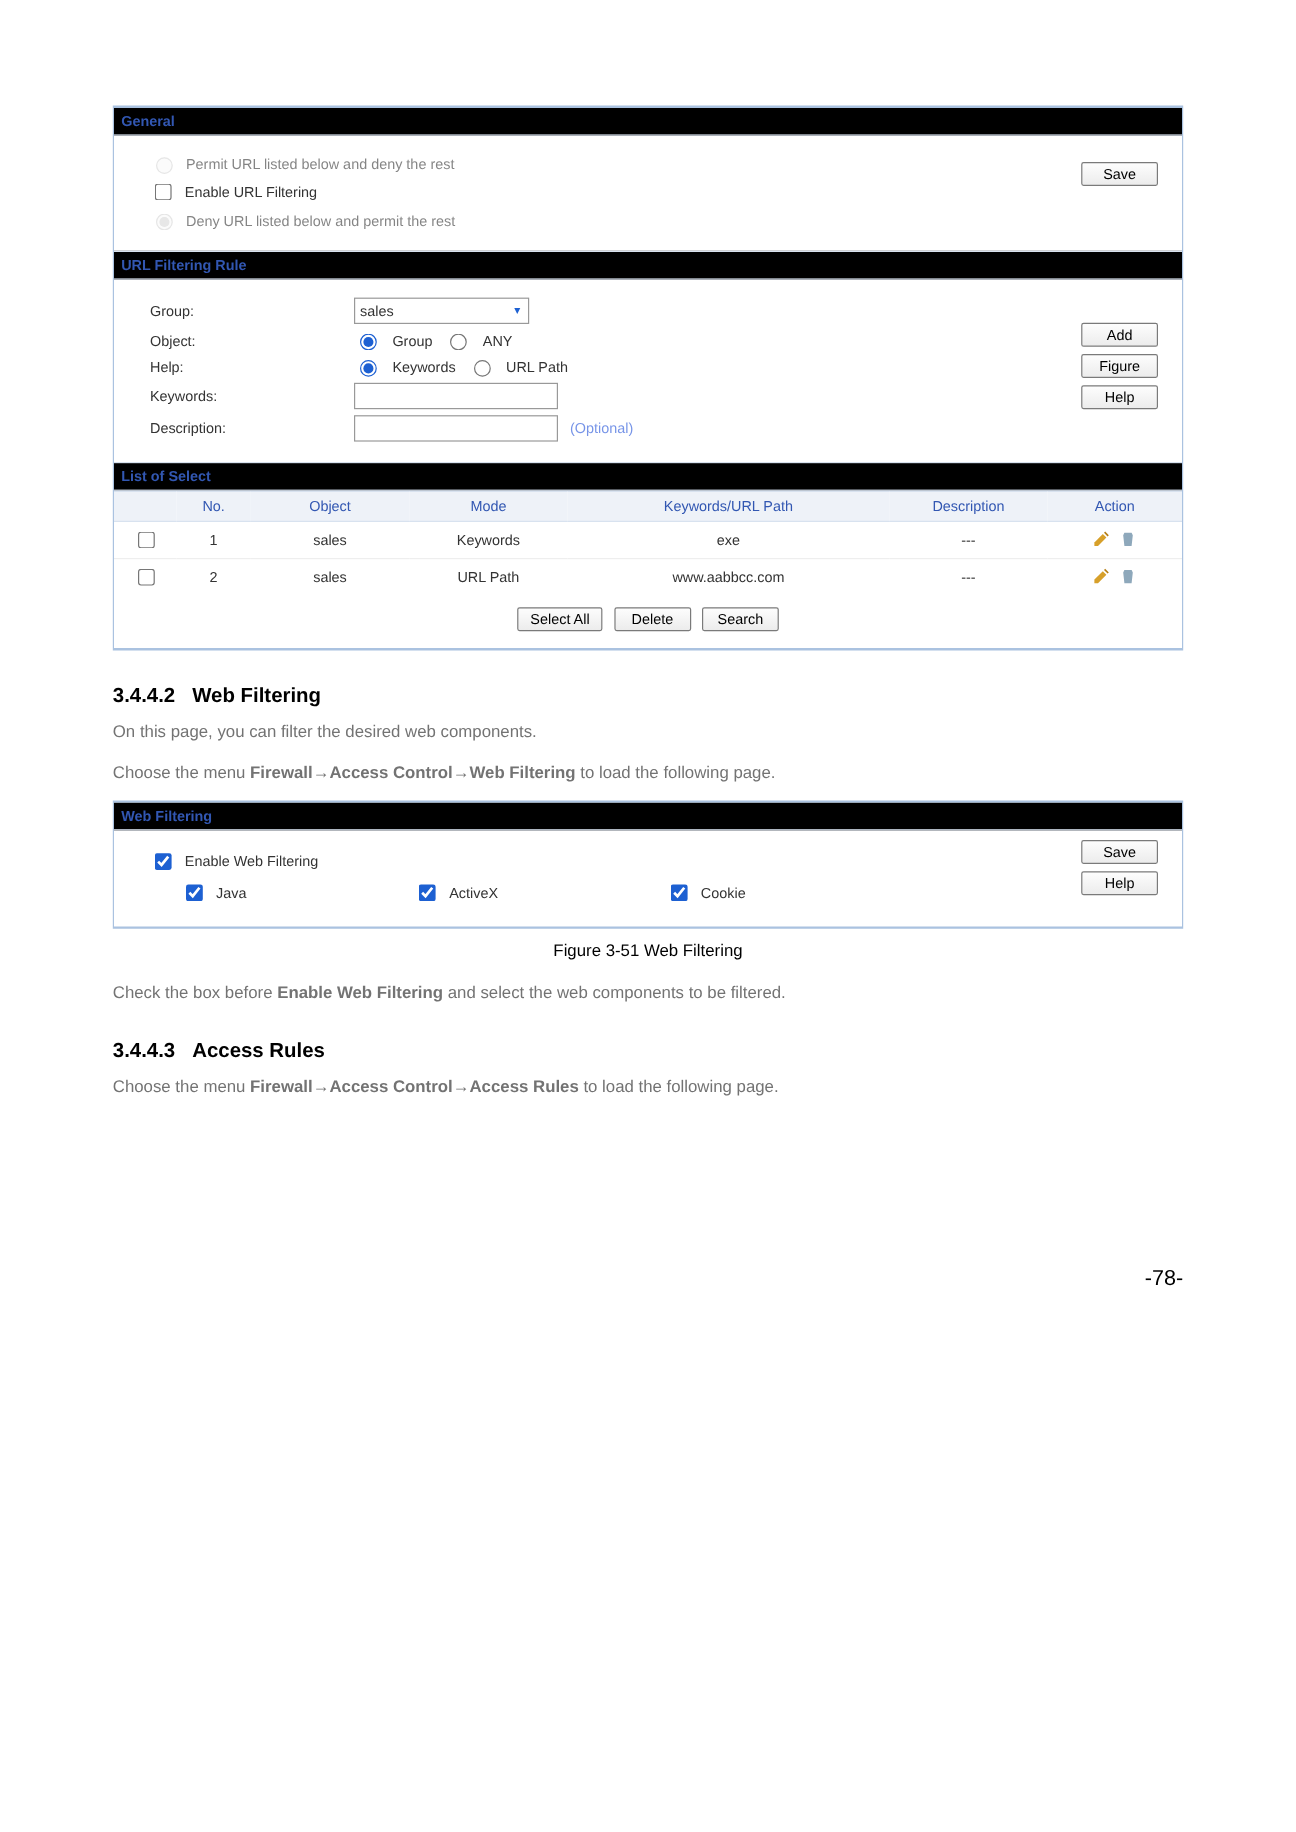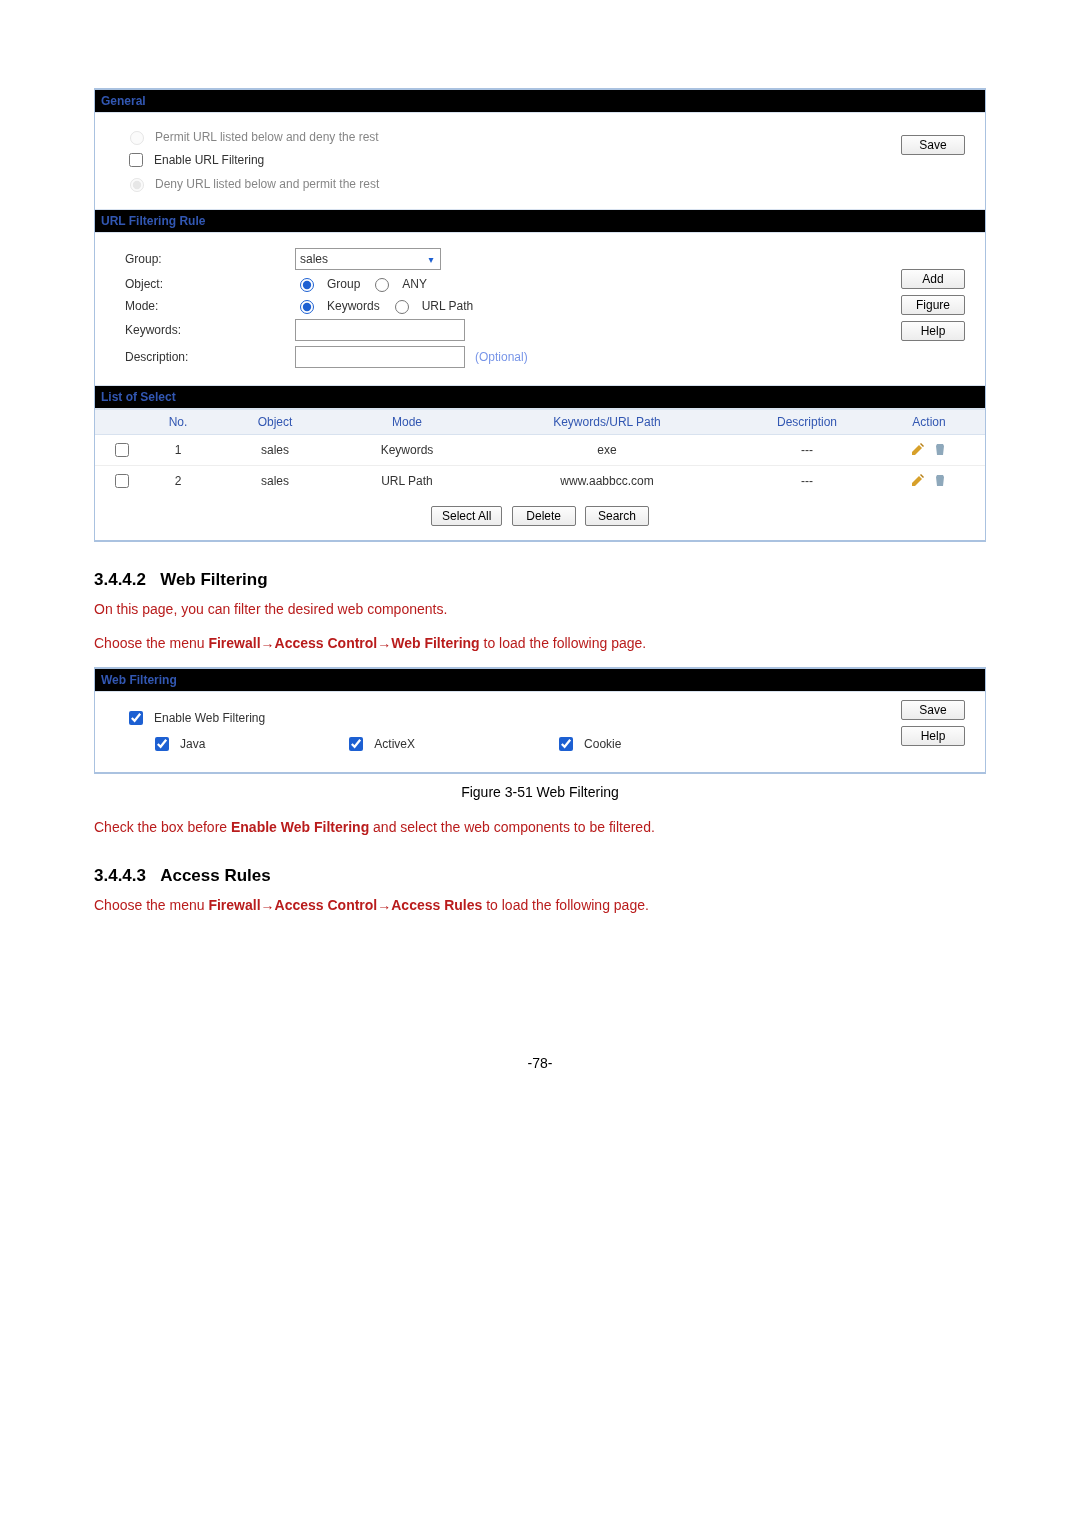--- a/index.html
+++ b/index.html
@@ -109,23 +109,23 @@
   .btn-row .btn { margin: 0 3px; }
 
   
   h2.sec-num {
     font-family: Arial, Helvetica, sans-serif;
     font-size: 17px;
     font-weight: bold;
     margin: 28px 0 10px 0;
     color: #000;
   }
-  p.body { font-size: 14px; color: #b91c1c; margin: 10px 0 14px; line-height: 1.4; }
+  p.body { font-size: 14px; color: #737373; margin: 10px 0 14px; line-height: 1.4; }
   .fig-caption { text-align: center; font-size: 14px; color: #000; margin-top: 8px; }
-  .page-num { text-align: center; font-size: 14px; color: #000; margin-top: 140px; }
+  .page-num { text-align: right; font-size: 18px; color: #000; margin-top: 140px; }
   .bold { font-weight: bold; }
 
   
   .wf-body .row { margin: 6px 0; }
   .wf-body .opts { margin-left: 26px; gap: 60px; }
 </style>
 </head>
 <body>
 
 <div class="panel">
@@ -173,21 +173,21 @@
       <div class="label-col">Object:</div>
       <div class="main-col">
         <input type="radio" name="obj" checked="" style="">
         <span>Group</span>
         <input type="radio" name="obj" style="">
         <span>ANY</span>
       </div>
     </div>
 
     <div class="row">
-      <div class="label-col">Mode:</div>
+      <div class="label-col">Help:</div>
       <div class="main-col">
         <input type="radio" name="mode" checked="" style="">
         <span>Keywords</span>
         <input type="radio" name="mode" style="">
         <span>URL Path</span>
       </div>
     </div>
 
     <div class="row">
       <div class="label-col">Keywords:</div>

